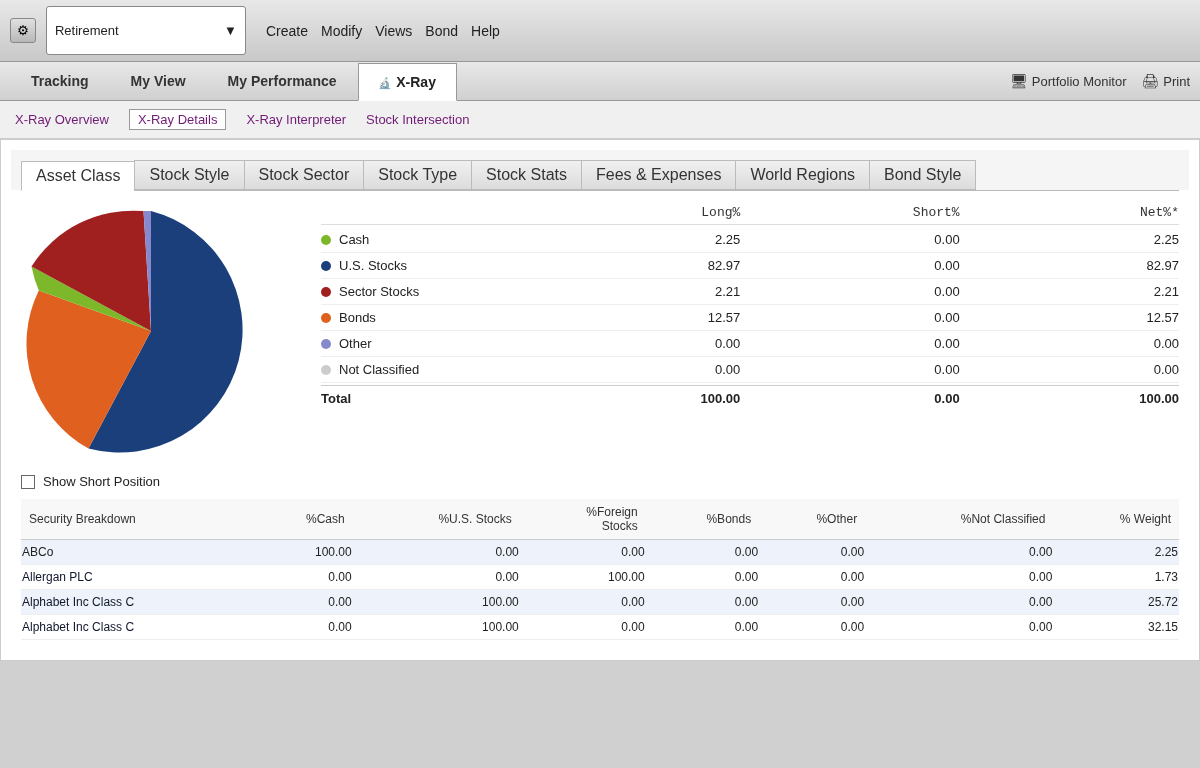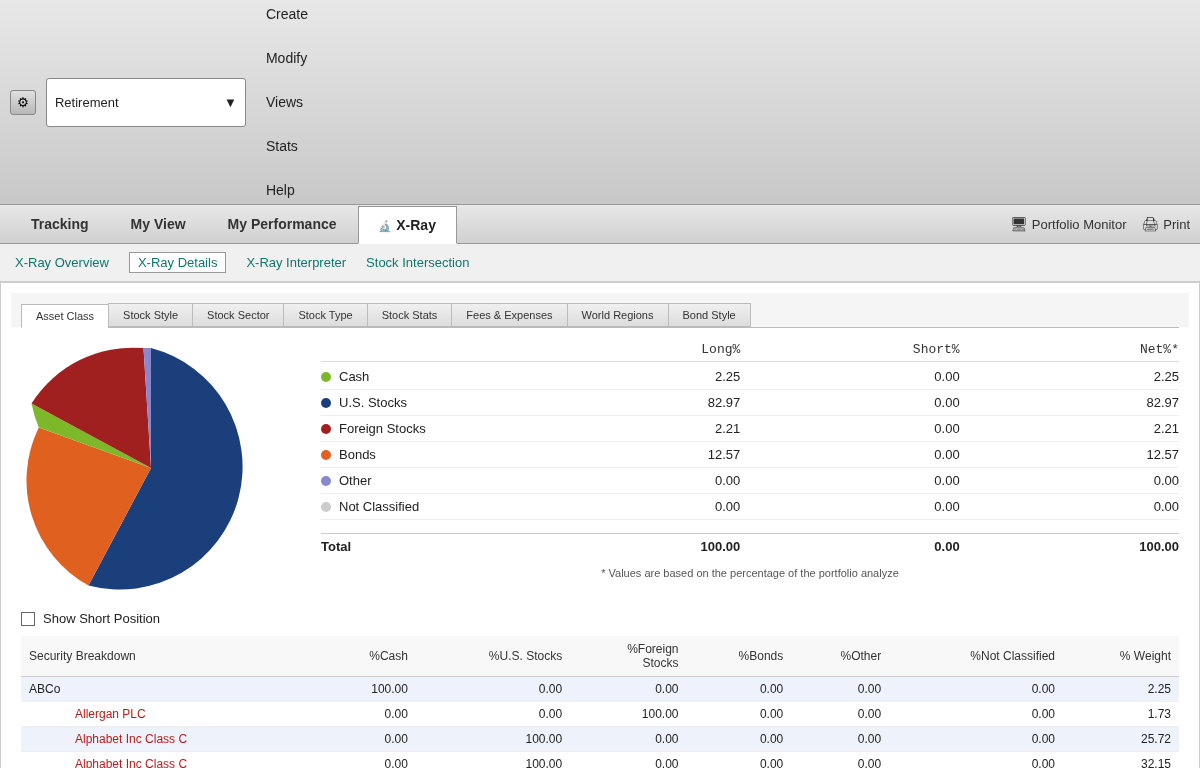--- a/index.html
+++ b/index.html
@@ -16,21 +16,21 @@
       background: linear-gradient(to bottom, #e0e0e0, #b8b8b8);
       border: 1px solid #888; border-radius: 3px;
       padding: 4px 6px; cursor: pointer; display: flex; align-items: center;
     }
     .portfolio-select {
       display: flex; align-items: center;
       background: white; border: 1px solid #888; border-radius: 3px;
       padding: 16px 8px; min-width: 200px; cursor: pointer;
       justify-content: space-between;
     }
-    .menu-items { display: flex; gap: 28px; margin-left: 10px; flex-direction: column; }
+    .menu-items { display: flex; gap: 13px; margin-left: 10px; }
     .menu-item { cursor: pointer; font-size: 14px; color: #222; text-decoration: none; }
 
     
     .tab-bar {
       display: flex; align-items: stretch;
       background: linear-gradient(to bottom, #e8e8e8, #d0d0d0);
       border-bottom: 1px solid #999; padding: 0 10px; gap: 0;
     }
     .tab {
       padding: 10px 20px; cursor: pointer; font-size: 14px; font-weight: bold;
@@ -43,35 +43,35 @@
     }
     .tab-right { margin-left: auto; display: flex; align-items: center; gap: 15px; padding: 8px 0; }
     .tab-action { display: flex; align-items: center; gap: 4px; cursor: pointer; font-size: 13px; color: #333; }
 
     
     .sub-nav {
       display: flex; align-items: center; gap: 20px;
       background: #f0f0f0; padding: 8px 15px;
       border-bottom: 1px solid #ccc;
     }
-    .sub-nav-item { cursor: pointer; color: #0f766e; font-size: 13px; }
+    .sub-nav-item { cursor: pointer; color: #701a75; font-size: 13px; }
     .sub-nav-item.active {
       border: 1px solid #999; background: white;
       padding: 2px 8px; border-radius: 0;
     }
 
     
     .asset-tabs {
       display: flex; gap: 0; padding: 10px 10px 0 10px;
       background: #f5f5f5;
     }
     .asset-tab {
       padding: 5px 14px; border: 1px solid #bbb; cursor: pointer;
       background: linear-gradient(to bottom, #f0f0f0, #dcdcdc);
-      color: #333; font-size: 11px; border-right: none;
+      color: #333; font-size: 16px; border-right: none;
       white-space: nowrap;
     }
     .asset-tab:last-child { border-right: 1px solid #bbb; }
     .asset-tab.active {
       background: white; border-bottom: 1px solid white; position: relative; top: 1px;
       font-weight: normal;
     }
 
     
     .main-content {
@@ -102,42 +102,42 @@
       padding: 5px 0; border-bottom: 1px solid #eee; font-size: 13px;
       align-items: center;
     }
     .data-row span { text-align: right; }
     .data-row .label-cell { display: flex; align-items: center; gap: 8px; }
     .color-dot { width: 10px; height: 10px; border-radius: 50%; flex-shrink: 0; }
 
     .total-row {
       display: grid; grid-template-columns: 200px 1fr 1fr 1fr;
       padding: 5px 0; font-weight: bold; font-size: 13px;
-      border-top: 1px solid #ccc; margin-top: 13px;
+      border-top: 1px solid #ccc; margin-top: 2px;
     }
     .total-row span { text-align: right; }
 
     .footnote { font-size: 11px; color: #555; padding: 8px 0 4px 0; text-align: center; }
 
     .show-short { display: flex; align-items: center; gap: 8px; padding: 10px 10px; }
     .checkbox { width: 14px; height: 14px; border: 1px solid #666; background: white; display: inline-block; }
 
     
     .breakdown-section { padding: 0 10px 10px 10px; }
     .breakdown-table { width: 100%; border-collapse: collapse; font-size: 12px; }
     .breakdown-table th {
       text-align: right; padding: 6px 8px; font-weight: normal;
       border-bottom: 1px solid #ccc; background: #f8f8f8; color: #333;
     }
     .breakdown-table th:first-child { text-align: left; margin-left: 9px; }
-    .breakdown-table td { padding: 5px 8px; text-align: right; border-bottom: 1px solid #eee; }
+    .breakdown-table td { padding: 5px 1px; text-align: right; border-bottom: 1px solid #eee; }
     .breakdown-table td:first-child { text-align: left; }
     .breakdown-table tr.alt { background: #eef2fa; }
     .breakdown-table tr.white { background: white; }
-    .link-text { color: #b91c1c; text-decoration: none; margin-left: 46px; }
+    .link-text { color: #0f172a; text-decoration: none; }
 
     
     .tab-content-border {
       border-top: 1px solid #bbb; margin: 0 10px;
     }
   </style>
 </head>
 <body>
 
 <div class="menu-bar">
@@ -145,21 +145,21 @@
     <span>⚙</span>
   </button>
   <div class="portfolio-select">
     <span>Retirement</span>
     <span>▼</span>
   </div>
   <div class="menu-items">
     <a class="menu-item">Create</a>
     <a class="menu-item">Modify</a>
     <a class="menu-item">Views</a>
-    <a class="menu-item">Stats</a>
+    <a class="menu-item">Bond</a>
     <a class="menu-item">Help</a>
   </div>
 </div>
 
 <div class="tab-bar">
   <div class="tab">Tracking</div>
   <div class="tab">My View</div>
   <div class="tab">My Performance</div>
   <div class="tab active">
     <span style="margin-right:4px; font-size:11px; color:#5566bb;">🔬</span><span>X-Ray</span>
@@ -237,21 +237,21 @@
           <span class="color-dot" style="background:#1a3f7a;"></span>
           <span>U.S. Stocks</span>
         </div>
         <span>82.97</span>
         <span>0.00</span>
         <span>82.97</span>
       </div>
       <div class="data-row">
         <div class="label-cell">
           <span class="color-dot" style="background:#a02020;"></span>
-          <span>Foreign Stocks</span>
+          <span>Sector Stocks</span>
         </div>
         <span>2.21</span>
         <span>0.00</span>
         <span>2.21</span>
       </div>
       <div class="data-row">
         <div class="label-cell">
           <span class="color-dot" style="background:#e06020;"></span>
           <span>Bonds</span>
         </div>
@@ -278,21 +278,20 @@
         <span>0.00</span>
       </div>
 
       <div class="total-row">
         <span style="text-align:left;">Total</span>
         <span>100.00</span>
         <span>0.00</span>
         <span>100.00</span>
       </div>
 
-      <div class="footnote">* Values are based on the percentage of the portfolio analyze</div>
     </div>
   </div>
 
   <div class="show-short">
     <span class="checkbox"></span>
     <span>Show Short Position</span>
   </div>
 
   <div class="breakdown-section">
     <table class="breakdown-table">

